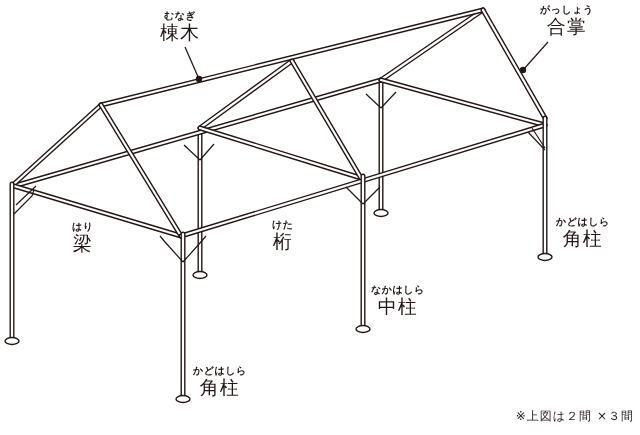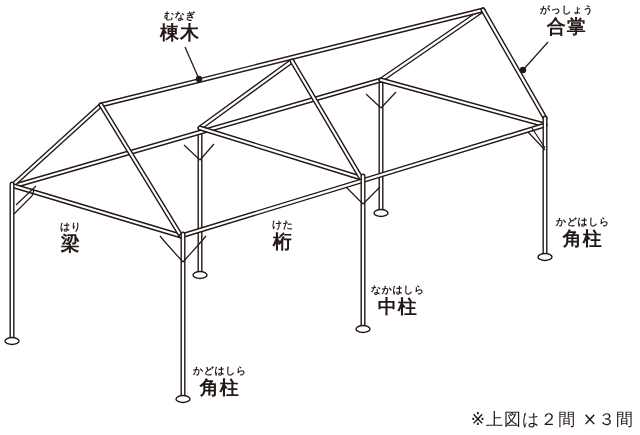--- a/index.html
+++ b/index.html
@@ -6,22 +6,22 @@
     body { width: 640px; height: 435px; position: relative; overflow: hidden;
            font-family: "DejaVu Sans", sans-serif; color: #231815; }
     #diagram { position: absolute; left: 0; top: 0; width: 640px; height: 435px; }
     .pipe-o { stroke: #231815; stroke-width: 5; stroke-linecap: round; fill: none; }
     .pipe-i { stroke: #ffffff; stroke-width: 2.2; stroke-linecap: round; fill: none; }
     .thin { stroke: #231815; stroke-width: 1.2; fill: none; }
     .foot { fill: #ffffff; stroke: #231815; stroke-width: 1.4; }
     .dot { fill: #231815; }
     .label { position: absolute; text-align: center; line-height: 1; white-space: nowrap; }
     .ruby { display: block; font-size: 10px; font-weight: bold; letter-spacing: 0.5px; margin-bottom: 2px; }
-    .kanji { display: block; font-size: 19px; font-weight: bold; letter-spacing: 1px; }
-    .note { position: absolute; right: 6px; top: 408px; font-size: 17px; letter-spacing: 1px; color: #231815; }
+    .kanji { display: block; font-size: 19px; font-weight: normal; letter-spacing: 1px; }
+    .note { position: absolute; right: 6px; top: 408px; font-size: 12px; letter-spacing: 1px; color: #231815; }
   </style>
 </head>
 <body>
 
 <svg id="diagram" viewBox="0 0 640 435" xmlns="http://www.w3.org/2000/svg">
 
   <g>
 
     <g>
       <line class="pipe-o" x1="200" y1="135" x2="200" y2="272"></line>
@@ -111,21 +111,21 @@
 </svg>
 
 <div class="label" style="left:160px; top:11px;">
   <span class="ruby">むなぎ</span>
   <span class="kanji">棟木</span>
 </div>
 <div class="label" style="left:540px; top:5px;">
   <span class="ruby">がっしょう</span>
   <span class="kanji">合掌</span>
 </div>
-<div class="label" style="left:60px; top:222px;">
+<div class="label" style="left:72px; top:222px;">
   <span class="ruby">はり</span>
   <span class="kanji">梁</span>
 </div>
 <div class="label" style="left:272px; top:220px;">
   <span class="ruby">けた</span>
   <span class="kanji">桁</span>
 </div>
 <div class="label" style="left:556px; top:217px;">
   <span class="ruby">かどはしら</span>
   <span class="kanji">角柱</span>

